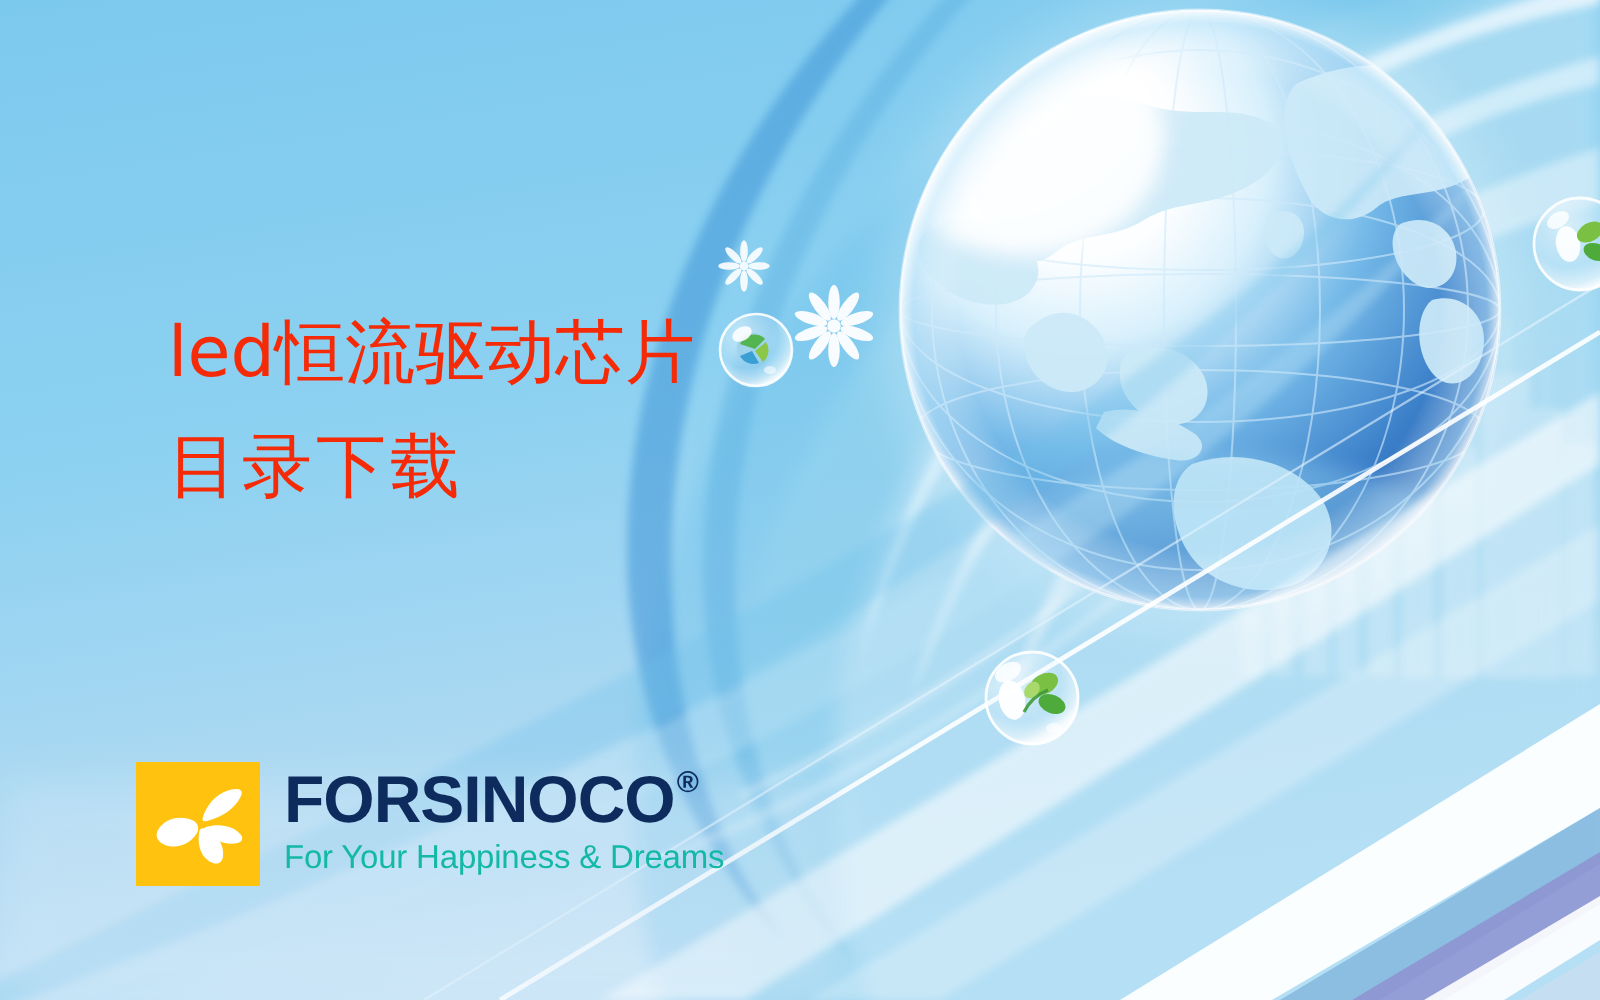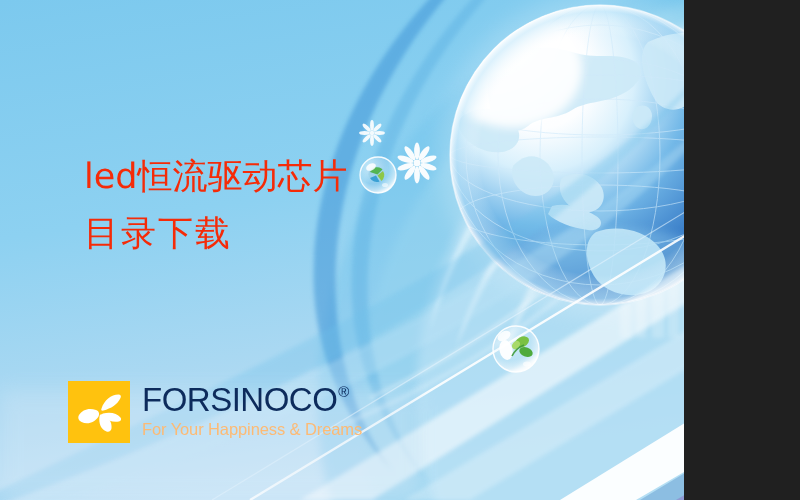--- a/index.html
+++ b/index.html
@@ -2,21 +2,21 @@
 <html><head>
 <meta charset="utf-8">
 <style>
   html, body {
     margin: 0;
     padding: 0;
     background: #202020;
   }
   #stage {
     position: relative;
-    width: 684px;
+    width: 800px;
     height: 500px;
     overflow: hidden;
     font-family: "Liberation Sans", sans-serif;
     user-select: none;
   }
   #bg-svg {
     position: absolute;
     inset: 0;
     width: 800px;
     height: 500px;
@@ -66,35 +66,35 @@
     display: flex;
     flex-direction: column;
     align-items: flex-start;
     justify-content: flex-start;
     padding-top: 2px;
   }
   .wordmark {
     color: #0d2b5c;
     font-family: "Liberation Sans", sans-serif;
     font-size: 33px;
-    font-weight: normal;
+    font-weight: bold;
     letter-spacing: -0.5px;
     line-height: 1;
     white-space: nowrap;
     display: flex;
     align-items: flex-start;
   }
   .wordmark .reg {
     font-size: 15px;
     line-height: 1;
     margin-left: 1px;
     margin-top: 1px;
   }
   .tagline {
-    color: #fdba74;
+    color: #14b8a6;
     font-family: "Liberation Sans", sans-serif;
     font-size: 16.5px;
     font-weight: normal;
     line-height: 1;
     margin-top: 5px;
     white-space: nowrap;
     letter-spacing: -0.1px;
   }
 </style>
 </head>

